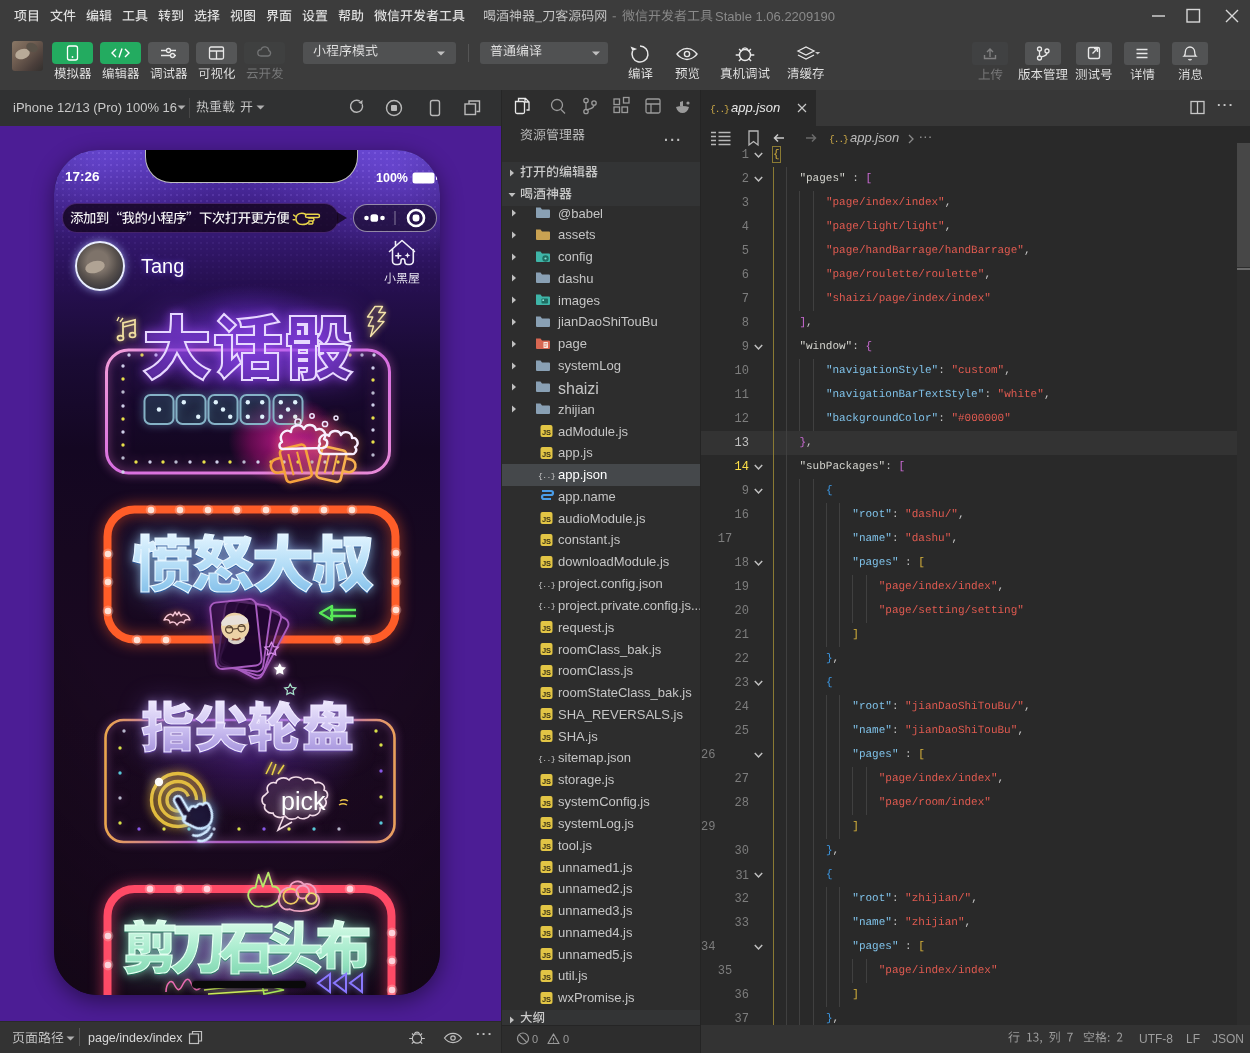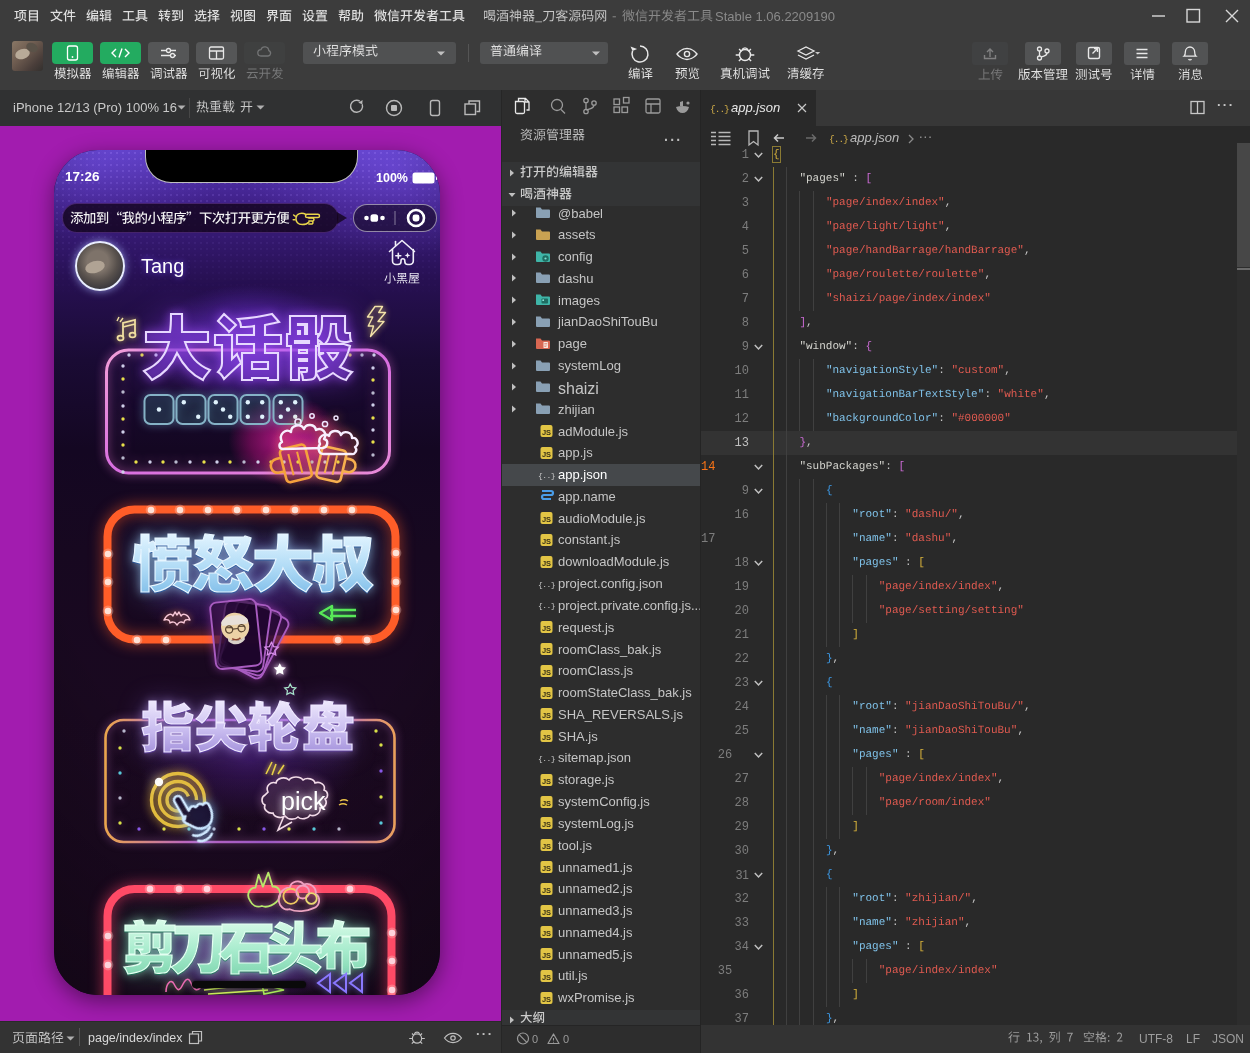--- a/index.html
+++ b/index.html
@@ -240,21 +240,21 @@
       <svg class="abs" style="left:1172px;top:10px" width="36" height="23" viewBox="0 0 36 23">
         <path d="M18 5a4.6 4.6 0 0 1 4.6 4.6c0 3.4 1.4 4.6 1.4 4.6H12s1.4-1.2 1.4-4.6A4.6 4.6 0 0 1 18 5z" fill="none" stroke="#e8e8e8" stroke-width="1.3"></path>
         <path d="M16.6 17a1.5 1.5 0 0 0 2.8 0" fill="none" stroke="#e8e8e8" stroke-width="1.3"></path>
       </svg>
       <div style="position:absolute;left:1177.5px;top:36px;">
         <svg width="27.0" height="14.4" viewBox="0 0 27.0 14.4">
           <path d="M10.8 0.8C10.5 1.6 9.9 2.6 9.5 3.2L10.3 3.6C10.7 2.9 11.2 2 11.7 1.2ZM4.4 1.3C4.9 2 5.5 3 5.7 3.6L6.5 3.2C6.3 2.6 5.7 1.6 5.2 0.9ZM1.1 1.3C1.8 1.7 2.8 2.3 3.2 2.8L3.8 2.1C3.3 1.6 2.4 1 1.6 0.6ZM0.5 4.6C1.3 5 2.2 5.7 2.7 6.1L3.2 5.4C2.8 4.9 1.8 4.3 1 4ZM0.9 11.3 1.7 11.9C2.3 10.7 3.1 9.1 3.7 7.8L3 7.2C2.4 8.6 1.5 10.3 0.9 11.3ZM5.7 7.1H10.3V8.5H5.7ZM5.7 6.3V4.9H10.3V6.3ZM7.6 0.5V4.1H4.7V12H5.7V9.3H10.3V10.8C10.3 11 10.2 11 10 11.1C9.8 11.1 9.2 11.1 8.5 11C8.6 11.3 8.7 11.7 8.8 11.9C9.7 11.9 10.3 11.9 10.7 11.8C11.1 11.6 11.2 11.3 11.2 10.8V4.1H8.5V0.5Z M15.8 4.1H21.6V5.1H15.8ZM15.8 5.8H21.6V6.9H15.8ZM15.8 2.4H21.6V3.4H15.8ZM15.8 8.5V10.5C15.8 11.5 16.2 11.8 17.6 11.8C17.9 11.8 20.2 11.8 20.5 11.8C21.7 11.8 22 11.4 22.1 9.8C21.9 9.8 21.5 9.6 21.3 9.5C21.2 10.7 21.1 10.9 20.4 10.9C19.9 10.9 18 10.9 17.7 10.9C16.9 10.9 16.7 10.8 16.7 10.5V8.5ZM22 8.6C22.6 9.4 23.2 10.5 23.4 11.2L24.3 10.8C24.1 10.1 23.5 9 22.9 8.2ZM14.3 8.4C14.1 9.2 13.6 10.3 13.1 11L13.9 11.4C14.4 10.7 14.8 9.6 15.2 8.8ZM17.7 8C18.4 8.6 19.1 9.4 19.4 10L20.2 9.5C19.8 9 19.1 8.2 18.5 7.6H22.6V1.7H18.8C19 1.3 19.2 0.9 19.4 0.6L18.3 0.4C18.2 0.7 18 1.2 17.9 1.7H14.9V7.6H18.4Z" fill="#e4e4e4"></path>
         </svg>
       </div>
     </div>
-    <div class="abs" style="left:0;top:90px;width:530px;height:931px;background:#a21caf;overflow:hidden">
+    <div class="abs" style="left:0;top:90px;width:530px;height:931px;background:#4c1d95;overflow:hidden">
       <div class="abs" style="left:0;top:0;width:501px;height:36px;background:#303132"></div>
       <div class="abs" style="left:13px;top:10px;font-size:13px;color:#c9c9c9">iPhone 12/13 (Pro) 100% 16</div>
       <svg class="abs" style="left:177px;top:14px" width="9" height="8">
         <path d="M0.5 1.5l4 4 4-4z" fill="#b0b0b0"></path>
       </svg>
       <div class="abs" style="left:189px;top:8px;width:1px;height:20px;background:#474747"></div>
       <div style="position:absolute;left:196px;top:10px;">
         <svg width="41.0" height="14.9" viewBox="0 0 41.0 14.9">
           <path d="M4.5 10C4.6 10.8 4.7 11.8 4.7 12.4L5.7 12.3C5.7 11.7 5.5 10.7 5.4 9.9ZM7.1 10C7.5 10.7 7.8 11.8 7.9 12.4L8.9 12.2C8.8 11.6 8.4 10.6 8 9.8ZM9.8 9.9C10.5 10.7 11.2 11.8 11.5 12.5L12.5 12.1C12.1 11.4 11.3 10.3 10.7 9.5ZM2.3 9.6C1.8 10.5 1.1 11.5 0.6 12.1L1.5 12.5C2.1 11.8 2.7 10.8 3.2 9.9ZM2.8 0.5V2.3H0.9V3.2H2.8V5.3L0.6 5.8L0.8 6.8L2.8 6.2V8.2C2.8 8.3 2.7 8.4 2.6 8.4C2.4 8.4 1.9 8.4 1.3 8.4C1.4 8.6 1.5 9 1.6 9.3C2.4 9.3 2.9 9.2 3.3 9.1C3.6 8.9 3.7 8.7 3.7 8.2V5.9L5.4 5.5L5.3 4.6L3.7 5V3.2H5.2V2.3H3.7V0.5ZM7.4 0.5 7.3 2.4H5.6V3.2H7.3C7.3 4.1 7.2 4.8 7 5.5L6 4.9L5.5 5.5C5.9 5.8 6.3 6.1 6.8 6.3C6.4 7.3 5.8 8 4.8 8.6C5 8.7 5.3 9.1 5.4 9.3C6.5 8.7 7.2 7.9 7.6 6.9C8.2 7.3 8.7 7.7 9.1 8L9.6 7.2C9.2 6.9 8.6 6.4 7.9 6C8.1 5.2 8.2 4.3 8.2 3.2H10C9.9 7.1 9.9 9.4 11.5 9.3C12.2 9.3 12.5 8.9 12.6 7.4C12.4 7.4 12.1 7.2 11.9 7.1C11.8 8.1 11.7 8.5 11.5 8.5C10.8 8.5 10.8 6.5 10.9 2.4H8.3L8.3 0.5Z M15.1 4.4V8.5H19V9.4H14.7V10.1H19V11.3H13.7V12.1H25.3V11.3H19.9V10.1H24.5V9.4H19.9V8.5H24V4.4H19.9V3.6H25.3V2.8H19.9V1.8C21.5 1.7 22.9 1.5 24 1.4L23.5 0.6C21.4 1 17.8 1.2 14.7 1.3C14.8 1.5 14.9 1.8 14.9 2.1C16.2 2 17.6 2 19 1.9V2.8H13.8V3.6H19V4.4ZM16 6.8H19V7.7H16ZM19.9 6.8H23V7.7H19.9ZM16 5.1H19V6.1H16ZM19.9 5.1H23V6.1H19.9Z M35.6 1.2C36.2 1.8 36.9 2.5 37.2 3L37.9 2.4C37.6 1.9 36.9 1.3 36.3 0.8ZM36.9 4.9C36.6 6.2 36.1 7.4 35.5 8.4C35.2 7.3 35.1 5.9 35 4.3H38.4V3.5H34.9C34.9 2.5 34.9 1.6 34.9 0.5H33.9C33.9 1.5 33.9 2.5 34 3.5H30.8V2.3H33.1V1.6H30.8V0.5H29.8V1.6H27.4V2.3H29.8V3.5H26.7V4.3H34C34.2 6.3 34.4 8.2 34.8 9.6C34.2 10.5 33.4 11.2 32.6 11.8C32.8 12 33.1 12.3 33.3 12.5C34 12 34.6 11.3 35.2 10.6C35.6 11.7 36.3 12.4 37.1 12.4C38 12.4 38.4 11.8 38.5 9.8C38.3 9.7 37.9 9.5 37.8 9.3C37.7 10.8 37.5 11.4 37.2 11.4C36.7 11.4 36.2 10.8 35.8 9.7C36.7 8.3 37.3 6.8 37.8 5.2ZM26.8 10.2 26.9 11.2 30.3 10.8V12.4H31.2V10.7L33.6 10.5V9.7L31.2 9.9V8.7H33.3V7.8H31.2V6.8H30.3V7.8H28.5C28.8 7.4 29.1 6.9 29.4 6.4H33.6V5.6H29.7C29.9 5.2 30 4.9 30.2 4.5L29.2 4.3C29.1 4.7 28.9 5.1 28.7 5.6H26.9V6.4H28.4C28.2 6.8 28 7.1 27.9 7.3C27.7 7.6 27.5 7.9 27.3 7.9C27.4 8.2 27.5 8.6 27.6 8.8C27.7 8.7 28.1 8.7 28.6 8.7H30.3V10Z" fill="#c9c9c9"></path>
         </svg>
@@ -1142,38 +1142,38 @@
       <div class="abs" style="left:283.4px;top:293px;font-family:'Liberation Mono',monospace;font-size:11px;line-height:24px;text-rendering:geometricPrecision;color:#c8c8c8;white-space:pre">:</div>
       <div class="abs" style="left:296.6px;top:293px;font-family:'Liberation Mono',monospace;font-size:11px;line-height:24px;text-rendering:geometricPrecision;color:#e05a50;white-space:pre">"white"</div>
       <div class="abs" style="left:342.9px;top:293px;font-family:'Liberation Mono',monospace;font-size:11px;line-height:24px;text-rendering:geometricPrecision;color:#c8c8c8;white-space:pre">,</div>
       <div class="abs" style="left:0;top:317px;width:48px;text-align:right;font-family:'Liberation Mono',monospace;font-size:12px;line-height:24px;color:#7d7d7d">12</div>
       <div class="abs" style="left:124.9px;top:317px;font-family:'Liberation Mono',monospace;font-size:11px;line-height:24px;text-rendering:geometricPrecision;color:#7fc1e8;white-space:pre">"backgroundColor"</div>
       <div class="abs" style="left:237.2px;top:317px;font-family:'Liberation Mono',monospace;font-size:11px;line-height:24px;text-rendering:geometricPrecision;color:#c8c8c8;white-space:pre">:</div>
       <div class="abs" style="left:250.4px;top:317px;font-family:'Liberation Mono',monospace;font-size:11px;line-height:24px;text-rendering:geometricPrecision;color:#e05a50;white-space:pre">"#000000"</div>
       <div class="abs" style="left:0;top:341px;width:48px;text-align:right;font-family:'Liberation Mono',monospace;font-size:12px;line-height:24px;color:#c0c0c0">13</div>
       <div class="abs" style="left:98.4px;top:341px;font-family:'Liberation Mono',monospace;font-size:11px;line-height:24px;text-rendering:geometricPrecision;color:#cc6bd6;white-space:pre">}</div>
       <div class="abs" style="left:105.0px;top:341px;font-family:'Liberation Mono',monospace;font-size:11px;line-height:24px;text-rendering:geometricPrecision;color:#c8c8c8;white-space:pre">,</div>
-      <div class="abs" style="left:0;top:365px;width:48px;font-family:'Liberation Mono',monospace;font-size:12px;line-height:24px;color:#f97316">14</div>
+      <div class="abs" style="left:0;top:365px;width:48px;text-align:right;font-family:'Liberation Mono',monospace;font-size:12px;line-height:24px;color:#fde047">14</div>
       <svg class="abs" style="left:53px;top:373px" width="9" height="8">
         <path d="M0.8 2l3.7 4 3.7-4" fill="none" stroke="#c0c0c0" stroke-width="1.5"></path>
       </svg>
       <div class="abs" style="left:98.4px;top:365px;font-family:'Liberation Mono',monospace;font-size:11px;line-height:24px;text-rendering:geometricPrecision;color:#d4d4ce;white-space:pre">"subPackages"</div>
       <div class="abs" style="left:184.3px;top:365px;font-family:'Liberation Mono',monospace;font-size:11px;line-height:24px;text-rendering:geometricPrecision;color:#c8c8c8;white-space:pre">:</div>
       <div class="abs" style="left:197.5px;top:365px;font-family:'Liberation Mono',monospace;font-size:11px;line-height:24px;text-rendering:geometricPrecision;color:#cc6bd6;white-space:pre">[</div>
       <div class="abs" style="left:0;top:389px;width:48px;text-align:right;font-family:'Liberation Mono',monospace;font-size:12px;line-height:24px;color:#7d7d7d">9</div>
       <svg class="abs" style="left:53px;top:397px" width="9" height="8">
         <path d="M0.8 2l3.7 4 3.7-4" fill="none" stroke="#c0c0c0" stroke-width="1.5"></path>
       </svg>
       <div class="abs" style="left:124.9px;top:389px;font-family:'Liberation Mono',monospace;font-size:11px;line-height:24px;text-rendering:geometricPrecision;color:#3d9be8;white-space:pre">{</div>
       <div class="abs" style="left:0;top:413px;width:48px;text-align:right;font-family:'Liberation Mono',monospace;font-size:12px;line-height:24px;color:#7d7d7d">16</div>
       <div class="abs" style="left:151.3px;top:413px;font-family:'Liberation Mono',monospace;font-size:11px;line-height:24px;text-rendering:geometricPrecision;color:#7fc1e8;white-space:pre">"root"</div>
       <div class="abs" style="left:190.9px;top:413px;font-family:'Liberation Mono',monospace;font-size:11px;line-height:24px;text-rendering:geometricPrecision;color:#c8c8c8;white-space:pre">:</div>
       <div class="abs" style="left:204.1px;top:413px;font-family:'Liberation Mono',monospace;font-size:11px;line-height:24px;text-rendering:geometricPrecision;color:#e05a50;white-space:pre">"dashu/"</div>
       <div class="abs" style="left:257.0px;top:413px;font-family:'Liberation Mono',monospace;font-size:11px;line-height:24px;text-rendering:geometricPrecision;color:#c8c8c8;white-space:pre">,</div>
-      <div class="abs" style="left:0;top:437px;width:48px;text-align:left;font-family:'Liberation Mono',monospace;font-size:12px;line-height:24px;color:#7d7d7d">17</div>
+      <div class="abs" style="left:0;top:437px;width:48px;text-align:center;font-family:'Liberation Mono',monospace;font-size:12px;line-height:24px;color:#7d7d7d">17</div>
       <div class="abs" style="left:151.3px;top:437px;font-family:'Liberation Mono',monospace;font-size:11px;line-height:24px;text-rendering:geometricPrecision;color:#7fc1e8;white-space:pre">"name"</div>
       <div class="abs" style="left:190.9px;top:437px;font-family:'Liberation Mono',monospace;font-size:11px;line-height:24px;text-rendering:geometricPrecision;color:#c8c8c8;white-space:pre">:</div>
       <div class="abs" style="left:204.1px;top:437px;font-family:'Liberation Mono',monospace;font-size:11px;line-height:24px;text-rendering:geometricPrecision;color:#e05a50;white-space:pre">"dashu"</div>
       <div class="abs" style="left:250.4px;top:437px;font-family:'Liberation Mono',monospace;font-size:11px;line-height:24px;text-rendering:geometricPrecision;color:#c8c8c8;white-space:pre">,</div>
       <div class="abs" style="left:0;top:461px;width:48px;text-align:right;font-family:'Liberation Mono',monospace;font-size:12px;line-height:24px;color:#7d7d7d">18</div>
       <svg class="abs" style="left:53px;top:469px" width="9" height="8">
         <path d="M0.8 2l3.7 4 3.7-4" fill="none" stroke="#c0c0c0" stroke-width="1.5"></path>
       </svg>
       <div class="abs" style="left:151.3px;top:461px;font-family:'Liberation Mono',monospace;font-size:11px;line-height:24px;text-rendering:geometricPrecision;color:#7fc1e8;white-space:pre">"pages"</div>
       <div class="abs" style="left:204.1px;top:461px;font-family:'Liberation Mono',monospace;font-size:11px;line-height:24px;text-rendering:geometricPrecision;color:#c8c8c8;white-space:pre">:</div>
@@ -1196,53 +1196,53 @@
       <div class="abs" style="left:0;top:605px;width:48px;text-align:right;font-family:'Liberation Mono',monospace;font-size:12px;line-height:24px;color:#7d7d7d">24</div>
       <div class="abs" style="left:151.3px;top:605px;font-family:'Liberation Mono',monospace;font-size:11px;line-height:24px;text-rendering:geometricPrecision;color:#7fc1e8;white-space:pre">"root"</div>
       <div class="abs" style="left:190.9px;top:605px;font-family:'Liberation Mono',monospace;font-size:11px;line-height:24px;text-rendering:geometricPrecision;color:#c8c8c8;white-space:pre">:</div>
       <div class="abs" style="left:204.1px;top:605px;font-family:'Liberation Mono',monospace;font-size:11px;line-height:24px;text-rendering:geometricPrecision;color:#e05a50;white-space:pre">"jianDaoShiTouBu/"</div>
       <div class="abs" style="left:323.1px;top:605px;font-family:'Liberation Mono',monospace;font-size:11px;line-height:24px;text-rendering:geometricPrecision;color:#c8c8c8;white-space:pre">,</div>
       <div class="abs" style="left:0;top:629px;width:48px;text-align:right;font-family:'Liberation Mono',monospace;font-size:12px;line-height:24px;color:#7d7d7d">25</div>
       <div class="abs" style="left:151.3px;top:629px;font-family:'Liberation Mono',monospace;font-size:11px;line-height:24px;text-rendering:geometricPrecision;color:#7fc1e8;white-space:pre">"name"</div>
       <div class="abs" style="left:190.9px;top:629px;font-family:'Liberation Mono',monospace;font-size:11px;line-height:24px;text-rendering:geometricPrecision;color:#c8c8c8;white-space:pre">:</div>
       <div class="abs" style="left:204.1px;top:629px;font-family:'Liberation Mono',monospace;font-size:11px;line-height:24px;text-rendering:geometricPrecision;color:#e05a50;white-space:pre">"jianDaoShiTouBu"</div>
       <div class="abs" style="left:316.4px;top:629px;font-family:'Liberation Mono',monospace;font-size:11px;line-height:24px;text-rendering:geometricPrecision;color:#c8c8c8;white-space:pre">,</div>
-      <div class="abs" style="left:0;top:653px;width:48px;text-align:center;font-family:'Liberation Mono',monospace;font-size:12px;line-height:24px;color:#7d7d7d">26</div>
+      <div class="abs" style="left:0;top:653px;width:48px;text-align:left;font-family:'Liberation Mono',monospace;font-size:12px;line-height:24px;color:#7d7d7d">26</div>
       <svg class="abs" style="left:53px;top:661px" width="9" height="8">
         <path d="M0.8 2l3.7 4 3.7-4" fill="none" stroke="#c0c0c0" stroke-width="1.5"></path>
       </svg>
       <div class="abs" style="left:151.3px;top:653px;font-family:'Liberation Mono',monospace;font-size:11px;line-height:24px;text-rendering:geometricPrecision;color:#7fc1e8;white-space:pre">"pages"</div>
       <div class="abs" style="left:204.1px;top:653px;font-family:'Liberation Mono',monospace;font-size:11px;line-height:24px;text-rendering:geometricPrecision;color:#c8c8c8;white-space:pre">:</div>
       <div class="abs" style="left:217.3px;top:653px;font-family:'Liberation Mono',monospace;font-size:11px;line-height:24px;text-rendering:geometricPrecision;color:#d9b33b;white-space:pre">[</div>
       <div class="abs" style="left:0;top:677px;width:48px;text-align:right;font-family:'Liberation Mono',monospace;font-size:12px;line-height:24px;color:#7d7d7d">27</div>
       <div class="abs" style="left:177.7px;top:677px;font-family:'Liberation Mono',monospace;font-size:11px;line-height:24px;text-rendering:geometricPrecision;color:#e05a50;white-space:pre">"page/index/index"</div>
       <div class="abs" style="left:296.6px;top:677px;font-family:'Liberation Mono',monospace;font-size:11px;line-height:24px;text-rendering:geometricPrecision;color:#c8c8c8;white-space:pre">,</div>
       <div class="abs" style="left:0;top:701px;width:48px;text-align:right;font-family:'Liberation Mono',monospace;font-size:12px;line-height:24px;color:#7d7d7d">28</div>
       <div class="abs" style="left:177.7px;top:701px;font-family:'Liberation Mono',monospace;font-size:11px;line-height:24px;text-rendering:geometricPrecision;color:#e05a50;white-space:pre">"page/room/index"</div>
-      <div class="abs" style="left:0;top:725px;width:48px;text-align:right;font-family:'Liberation Mono',monospace;font-size:12px;line-height:24px;color:#7d7d7d">29</div>
+      <div class="abs" style="left:0;top:725px;width:48px;text-align:left;font-family:'Liberation Mono',monospace;font-size:12px;line-height:24px;color:#7d7d7d">29</div>
       <div class="abs" style="left:151.3px;top:725px;font-family:'Liberation Mono',monospace;font-size:11px;line-height:24px;text-rendering:geometricPrecision;color:#d9b33b;white-space:pre">]</div>
       <div class="abs" style="left:0;top:749px;width:48px;text-align:right;font-family:'Liberation Mono',monospace;font-size:12px;line-height:24px;color:#7d7d7d">30</div>
       <div class="abs" style="left:124.9px;top:749px;font-family:'Liberation Mono',monospace;font-size:11px;line-height:24px;text-rendering:geometricPrecision;color:#3d9be8;white-space:pre">}</div>
       <div class="abs" style="left:131.5px;top:749px;font-family:'Liberation Mono',monospace;font-size:11px;line-height:24px;text-rendering:geometricPrecision;color:#c8c8c8;white-space:pre">,</div>
       <div class="abs" style="left:0;top:773px;width:48px;text-align:right;font-family:Liberation Sans, sans-serif;font-size:12px;line-height:24px;color:#7d7d7d">31</div>
       <svg class="abs" style="left:53px;top:781px" width="9" height="8">
         <path d="M0.8 2l3.7 4 3.7-4" fill="none" stroke="#c0c0c0" stroke-width="1.5"></path>
       </svg>
       <div class="abs" style="left:124.9px;top:773px;font-family:'Liberation Mono',monospace;font-size:11px;line-height:24px;text-rendering:geometricPrecision;color:#3d9be8;white-space:pre">{</div>
       <div class="abs" style="left:0;top:797px;width:48px;text-align:right;font-family:'Liberation Mono',monospace;font-size:12px;line-height:24px;color:#7d7d7d">32</div>
       <div class="abs" style="left:151.3px;top:797px;font-family:'Liberation Mono',monospace;font-size:11px;line-height:24px;text-rendering:geometricPrecision;color:#7fc1e8;white-space:pre">"root"</div>
       <div class="abs" style="left:190.9px;top:797px;font-family:'Liberation Mono',monospace;font-size:11px;line-height:24px;text-rendering:geometricPrecision;color:#c8c8c8;white-space:pre">:</div>
       <div class="abs" style="left:204.1px;top:797px;font-family:'Liberation Mono',monospace;font-size:11px;line-height:24px;text-rendering:geometricPrecision;color:#e05a50;white-space:pre">"zhijian/"</div>
       <div class="abs" style="left:270.2px;top:797px;font-family:'Liberation Mono',monospace;font-size:11px;line-height:24px;text-rendering:geometricPrecision;color:#c8c8c8;white-space:pre">,</div>
       <div class="abs" style="left:0;top:821px;width:48px;text-align:right;font-family:'Liberation Mono',monospace;font-size:12px;line-height:24px;color:#7d7d7d">33</div>
       <div class="abs" style="left:151.3px;top:821px;font-family:'Liberation Mono',monospace;font-size:11px;line-height:24px;text-rendering:geometricPrecision;color:#7fc1e8;white-space:pre">"name"</div>
       <div class="abs" style="left:190.9px;top:821px;font-family:'Liberation Mono',monospace;font-size:11px;line-height:24px;text-rendering:geometricPrecision;color:#c8c8c8;white-space:pre">:</div>
       <div class="abs" style="left:204.1px;top:821px;font-family:'Liberation Mono',monospace;font-size:11px;line-height:24px;text-rendering:geometricPrecision;color:#e05a50;white-space:pre">"zhijian"</div>
       <div class="abs" style="left:263.6px;top:821px;font-family:'Liberation Mono',monospace;font-size:11px;line-height:24px;text-rendering:geometricPrecision;color:#c8c8c8;white-space:pre">,</div>
-      <div class="abs" style="left:0;top:845px;width:48px;text-align:right;font-family:'Liberation Mono',monospace;font-size:12px;line-height:24px;color:#7d7d7d">34</div>
+      <div class="abs" style="left:0;top:845px;width:48px;text-align:left;font-family:'Liberation Mono',monospace;font-size:12px;line-height:24px;color:#7d7d7d">34</div>
       <svg class="abs" style="left:53px;top:853px" width="9" height="8">
         <path d="M0.8 2l3.7 4 3.7-4" fill="none" stroke="#c0c0c0" stroke-width="1.5"></path>
       </svg>
       <div class="abs" style="left:151.3px;top:845px;font-family:'Liberation Mono',monospace;font-size:11px;line-height:24px;text-rendering:geometricPrecision;color:#7fc1e8;white-space:pre">"pages"</div>
       <div class="abs" style="left:204.1px;top:845px;font-family:'Liberation Mono',monospace;font-size:11px;line-height:24px;text-rendering:geometricPrecision;color:#c8c8c8;white-space:pre">:</div>
       <div class="abs" style="left:217.3px;top:845px;font-family:'Liberation Mono',monospace;font-size:11px;line-height:24px;text-rendering:geometricPrecision;color:#d9b33b;white-space:pre">[</div>
       <div class="abs" style="left:0;top:869px;width:48px;text-align:center;font-family:'Liberation Mono',monospace;font-size:12px;line-height:24px;color:#7d7d7d">35</div>
       <div class="abs" style="left:177.7px;top:869px;font-family:'Liberation Mono',monospace;font-size:11px;line-height:24px;text-rendering:geometricPrecision;color:#e05a50;white-space:pre">"page/index/index"</div>
       <div class="abs" style="left:0;top:893px;width:48px;text-align:right;font-family:'Liberation Mono',monospace;font-size:12px;line-height:24px;color:#7d7d7d">36</div>
       <div class="abs" style="left:151.3px;top:893px;font-family:'Liberation Mono',monospace;font-size:11px;line-height:24px;text-rendering:geometricPrecision;color:#d9b33b;white-space:pre">]</div>

